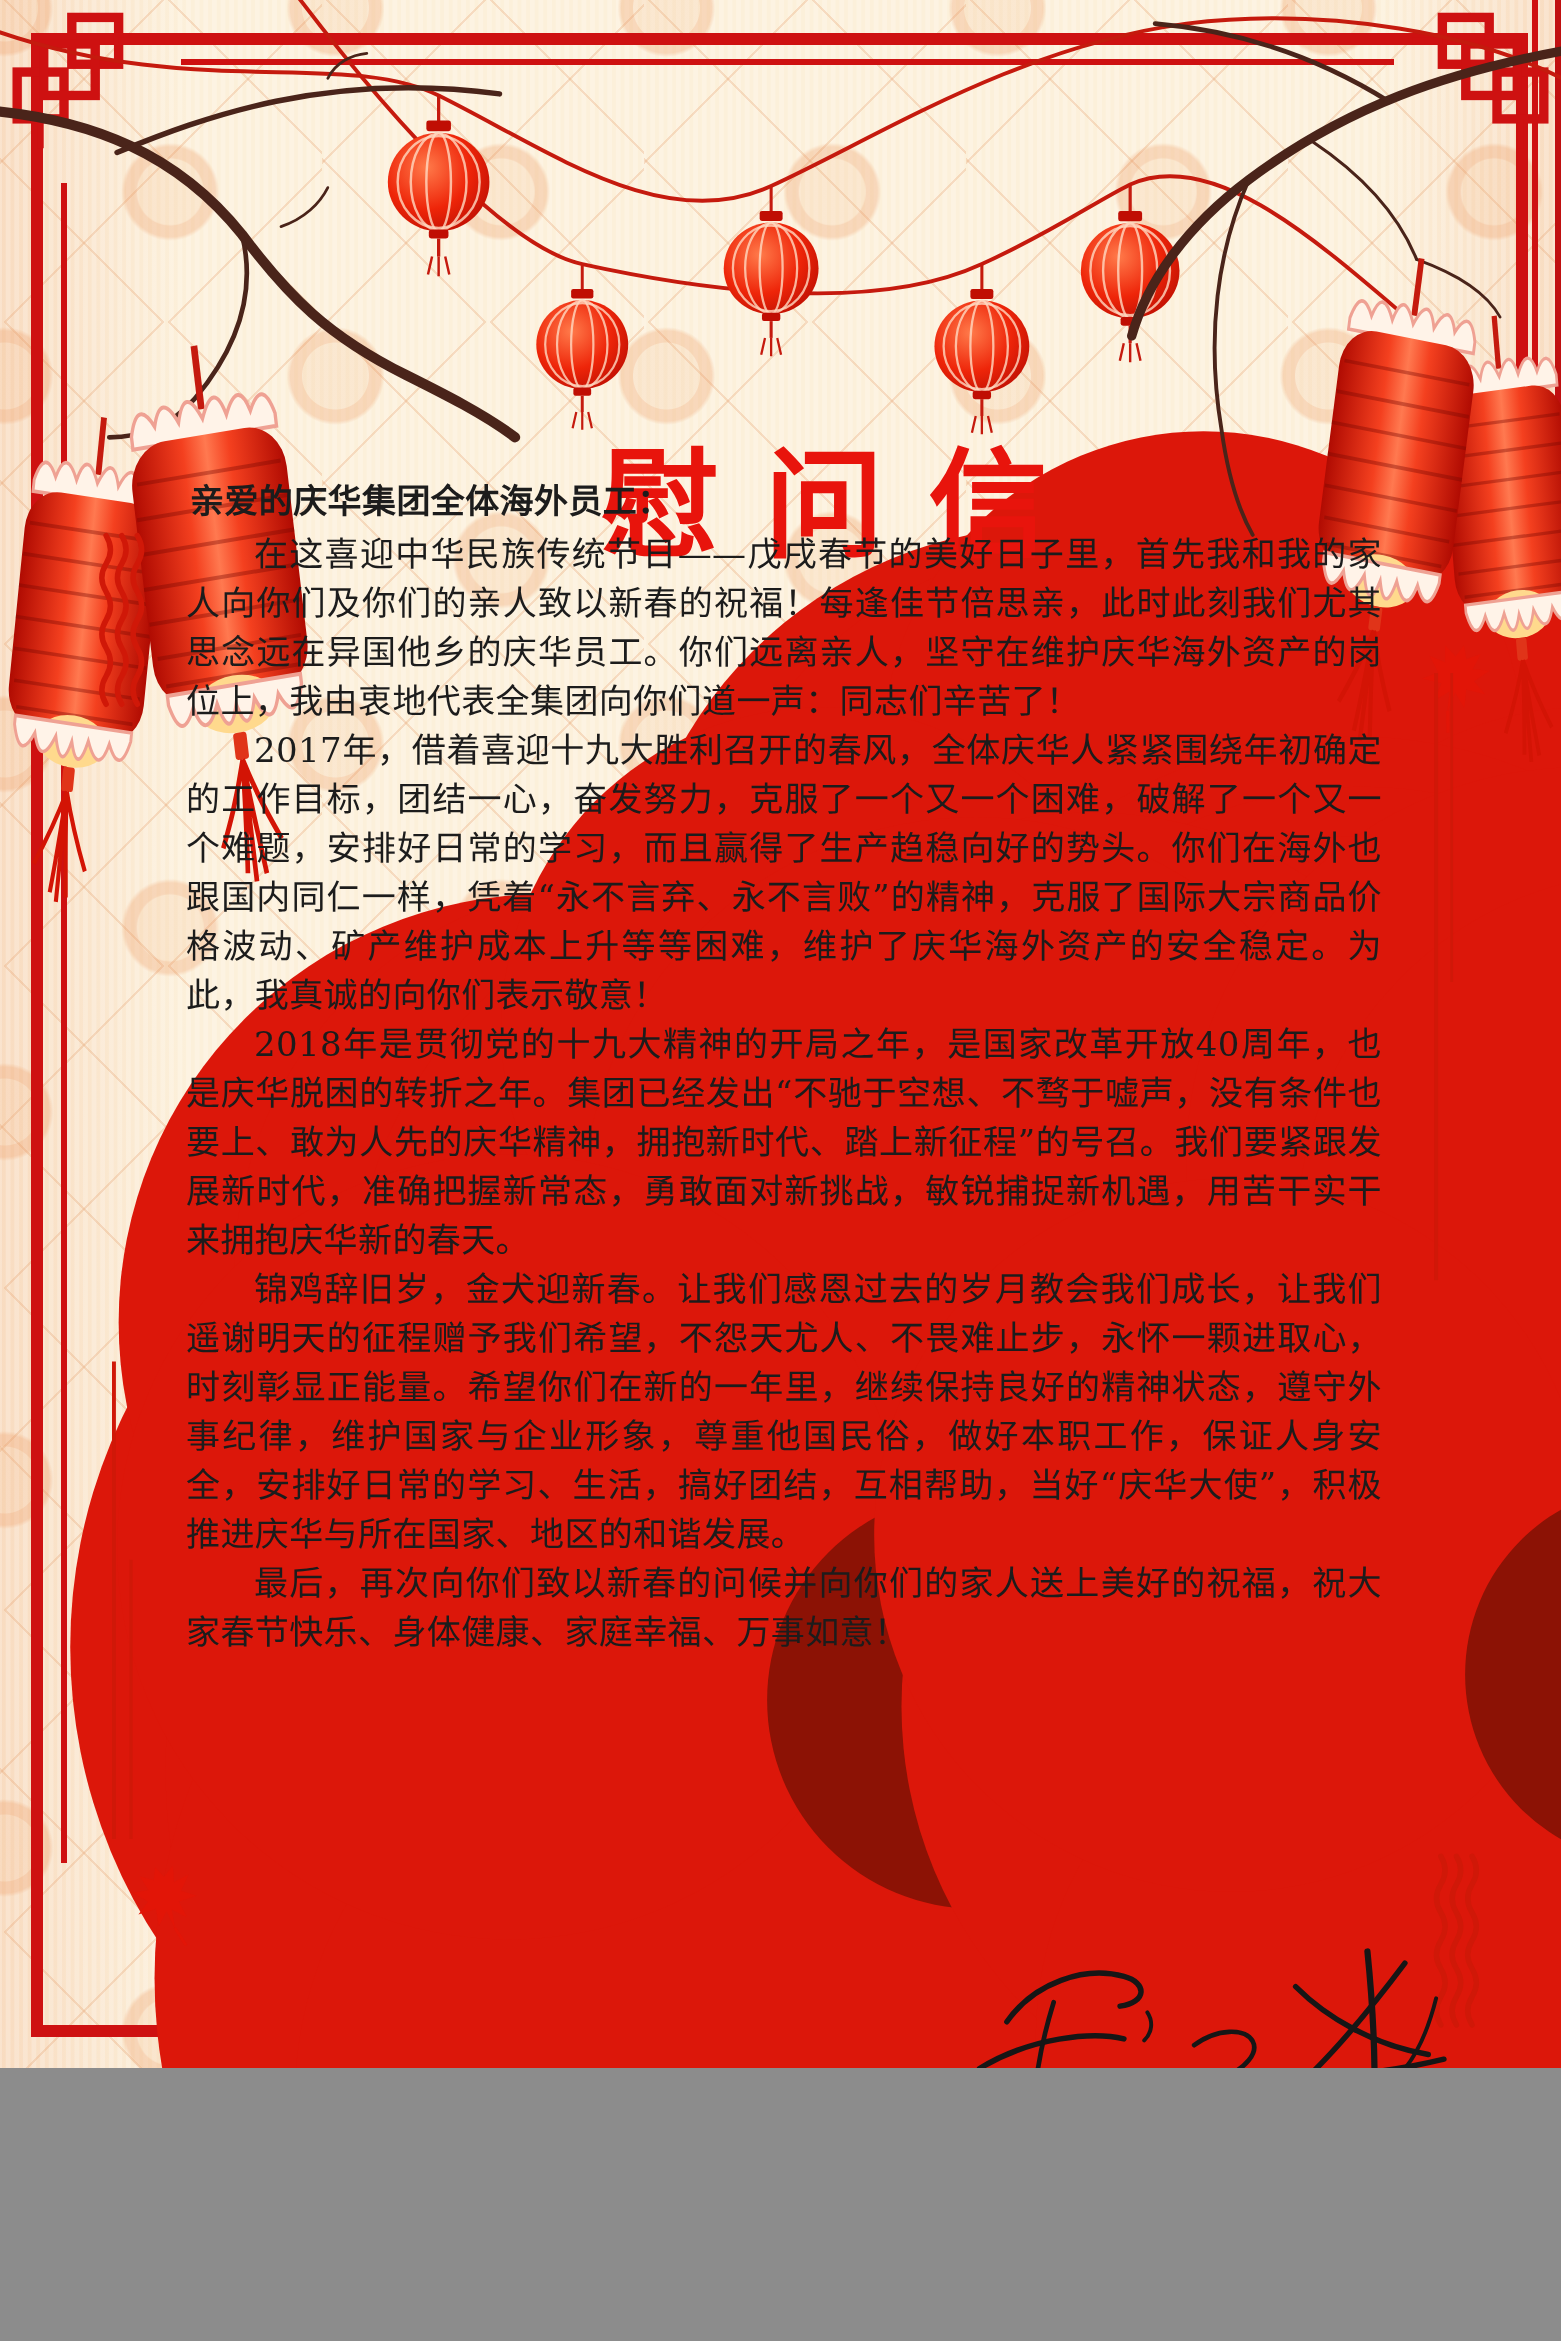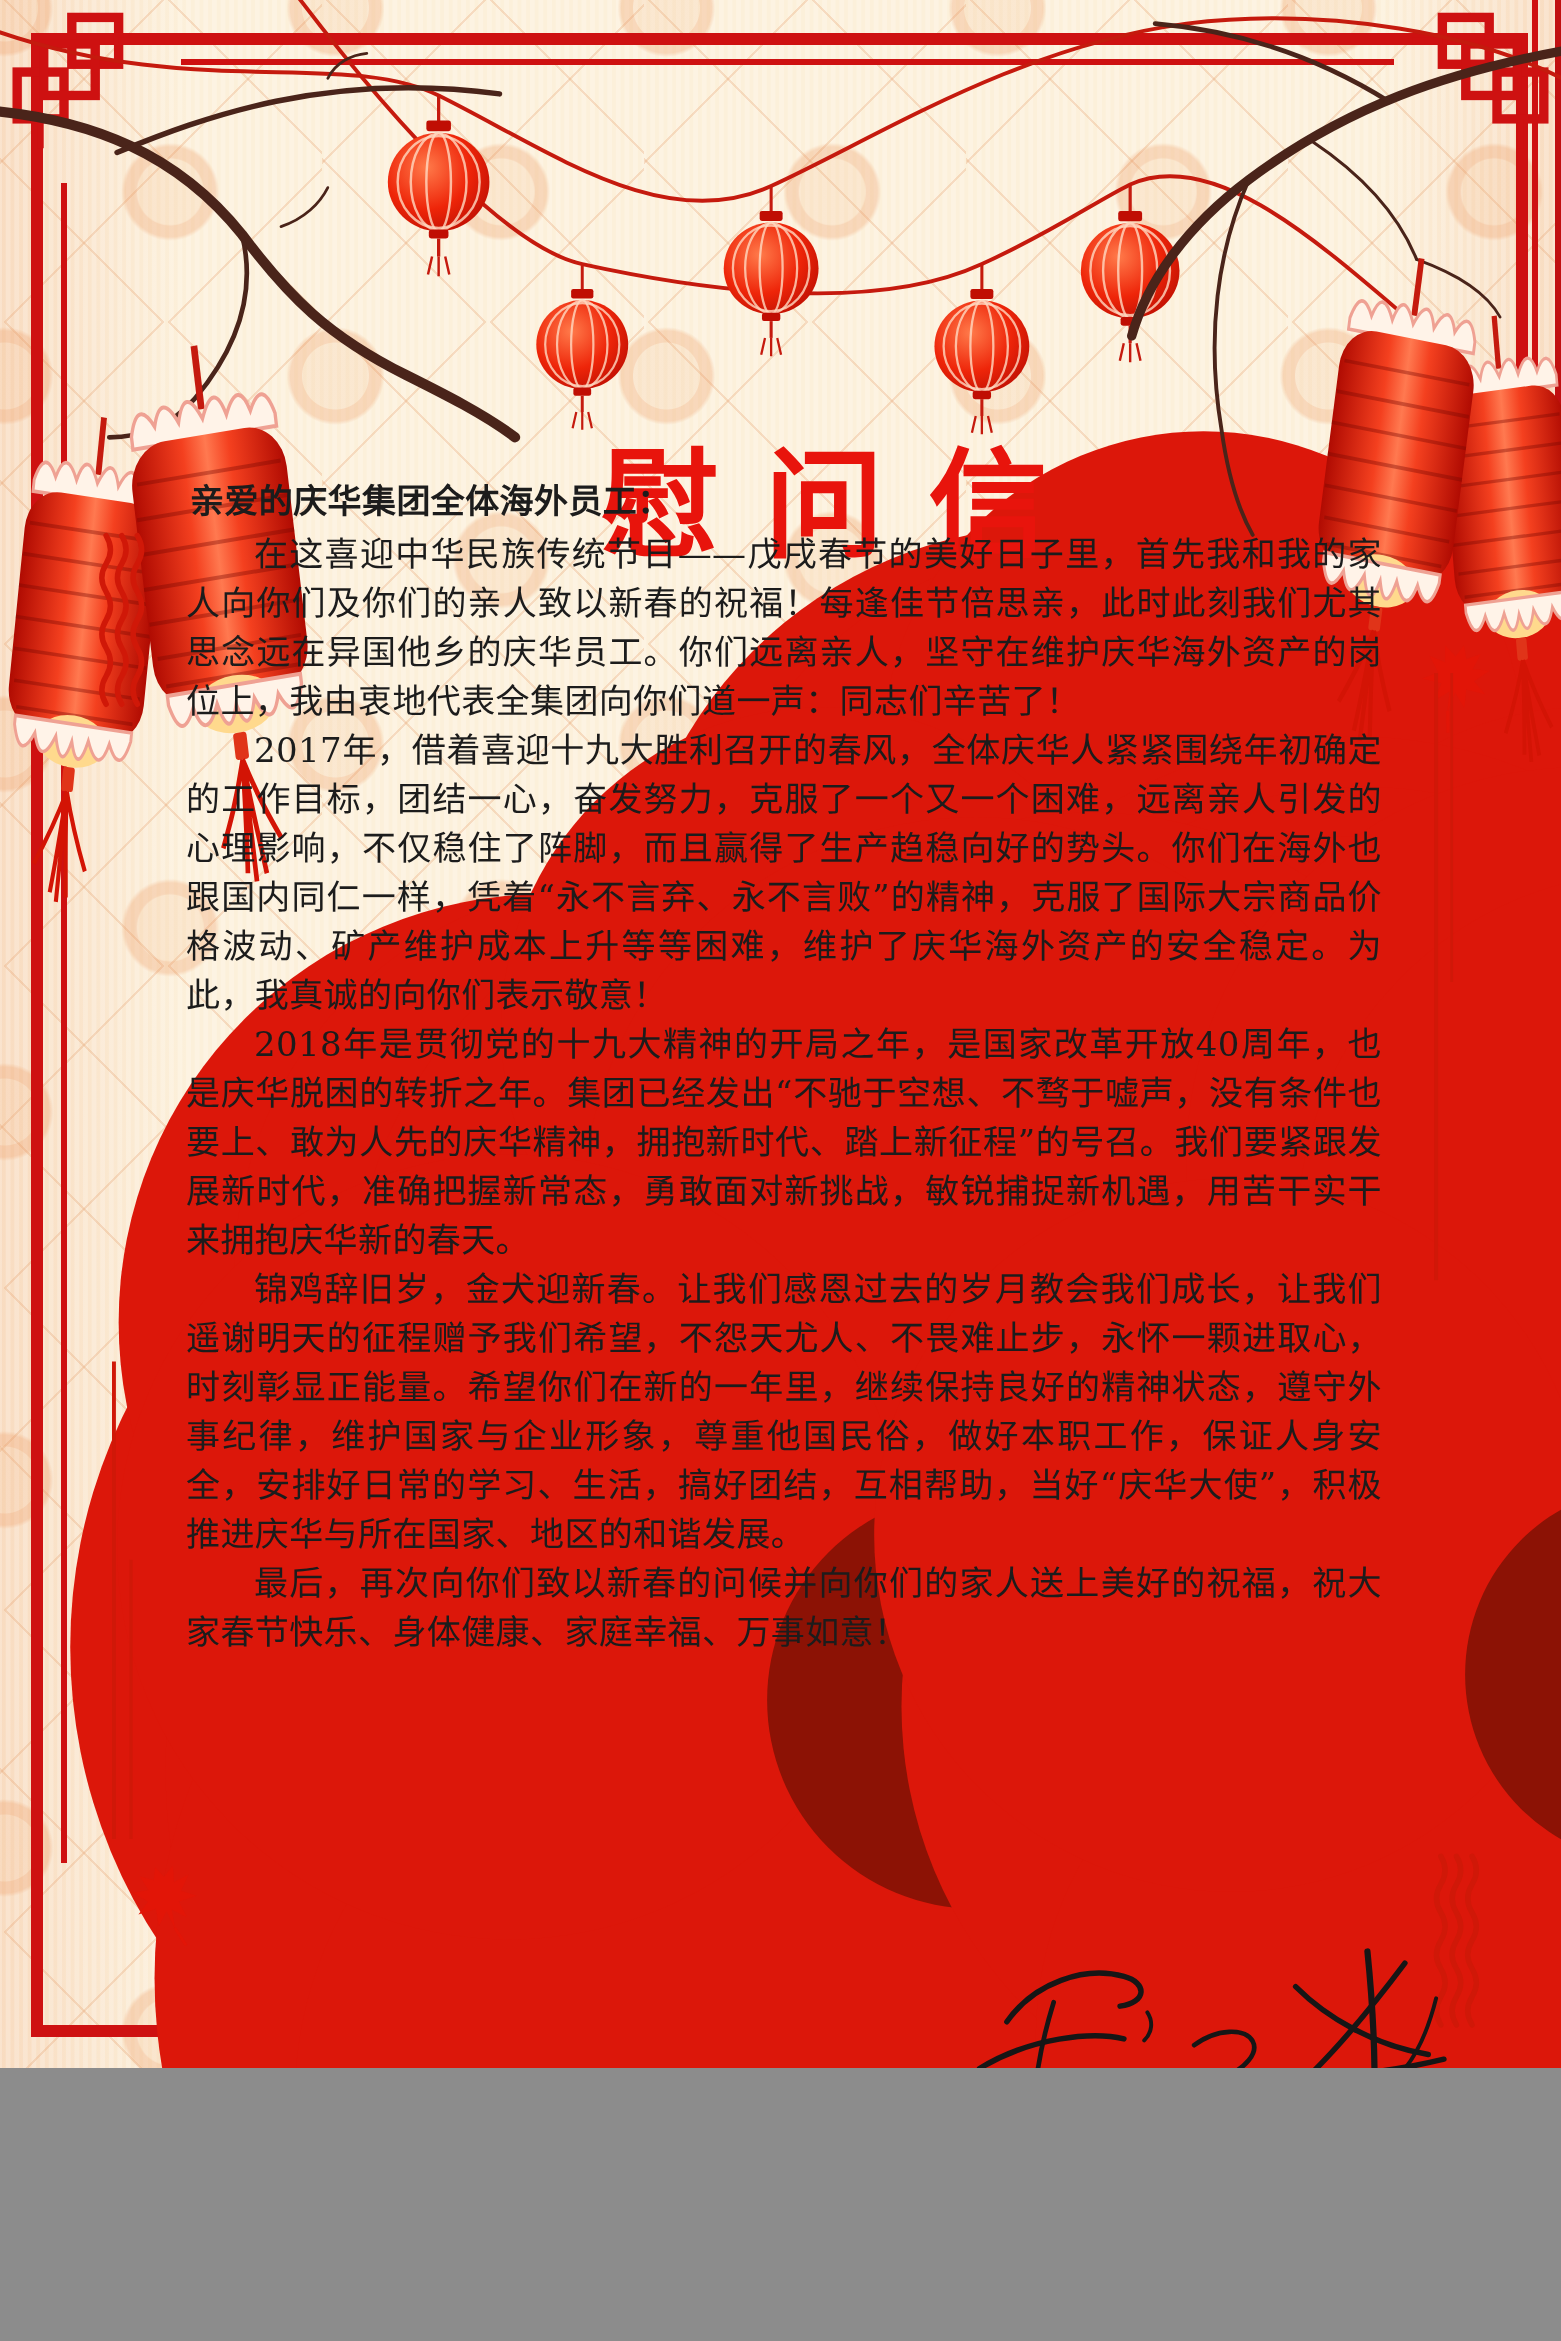--- a/index.html
+++ b/index.html
@@ -267,21 +267,21 @@
       <path stroke-width="8" d="M612 30 C620 110 624 200 618 268 C616 292 606 296 602 272"></path>
       <path stroke-width="5" d="M700 90 C690 130 676 160 660 180"></path>
     </g>
   </svg>
 
   <h1 class="title">慰问信</h1>
 
   <div class="letter">
     <div class="salutation">亲爱的庆华集团全体海外员工：</div>
     <p>在这喜迎中华民族传统节日——戊戌春节的美好日子里，首先我和我的家人向你们及你们的亲人致以新春的祝福！每逢佳节倍思亲，此时此刻我们尤其思念远在异国他乡的庆华员工。你们远离亲人，坚守在维护庆华海外资产的岗位上，我由衷地代表全集团向你们道一声：同志们辛苦了！</p>
-    <p>2017年，借着喜迎十九大胜利召开的春风，全体庆华人紧紧围绕年初确定的工作目标，团结一心，奋发努力，克服了一个又一个困难，远离亲人引发的心理影响，不仅稳住了阵脚，而且赢得了生产趋稳向好的势头。你们在海外也跟国内同仁一样，凭着“永不言弃、永不言败”的精神，克服了国际大宗商品价格波动、矿产维护成本上升等等困难，维护了庆华海外资产的安全稳定。为此，我真诚的向你们表示敬意！</p>
+    <p>2017年，借着喜迎十九大胜利召开的春风，全体庆华人紧紧围绕年初确定的工作目标，团结一心，奋发努力，克服了一个又一个困难，破解了一个又一个难题，安排好日常的学习，而且赢得了生产趋稳向好的势头。你们在海外也跟国内同仁一样，凭着“永不言弃、永不言败”的精神，克服了国际大宗商品价格波动、矿产维护成本上升等等困难，维护了庆华海外资产的安全稳定。为此，我真诚的向你们表示敬意！</p>
     <p>2018年是贯彻党的十九大精神的开局之年，是国家改革开放40周年，也是庆华脱困的转折之年。集团已经发出“不驰于空想、不骛于嘘声，没有条件也要上、敢为人先的庆华精神，拥抱新时代、踏上新征程”的号召。我们要紧跟发展新时代，准确把握新常态，勇敢面对新挑战，敏锐捕捉新机遇，用苦干实干来拥抱庆华新的春天。</p>
     <p>锦鸡辞旧岁，金犬迎新春。让我们感恩过去的岁月教会我们成长，让我们遥谢明天的征程赠予我们希望，不怨天尤人、不畏难止步，永怀一颗进取心，时刻彰显正能量。希望你们在新的一年里，继续保持良好的精神状态，遵守外事纪律，维护国家与企业形象，尊重他国民俗，做好本职工作，保证人身安全，安排好日常的学习、生活，搞好团结，互相帮助，当好“庆华大使”，积极推进庆华与所在国家、地区的和谐发展。</p>
     <p>最后，再次向你们致以新春的问候并向你们的家人送上美好的祝福，祝大家春节快乐、身体健康、家庭幸福、万事如意！</p>
   </div>
 
   <p class="dateline">2018年2月12日于北京</p>
 
 </div>
 
 

